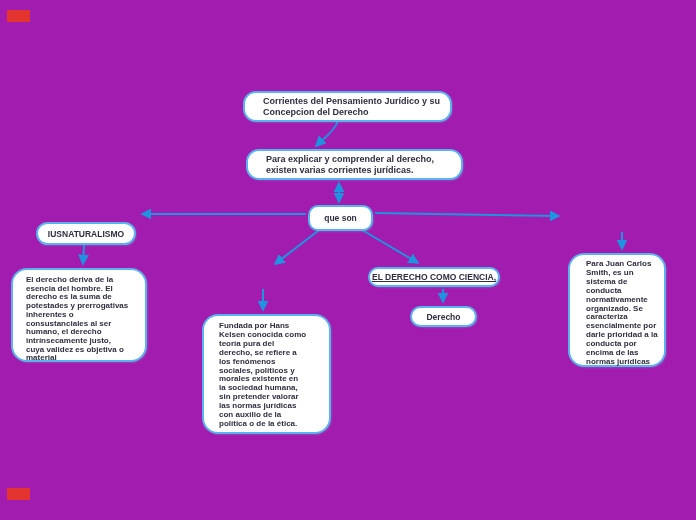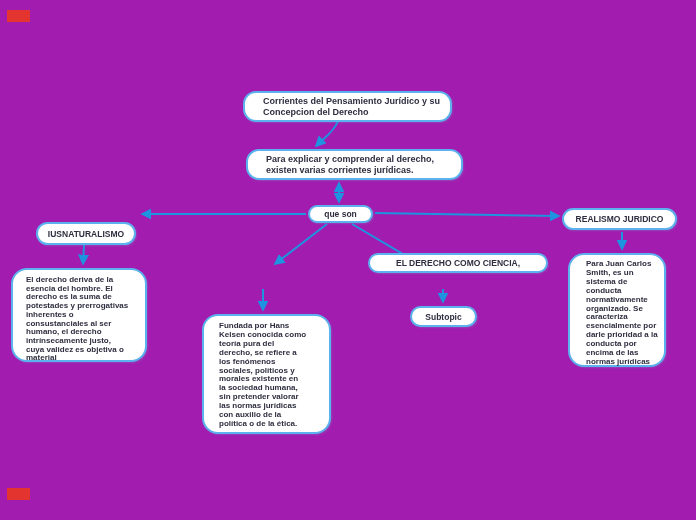--- a/index.html
+++ b/index.html
@@ -22,24 +22,24 @@
     border-radius:13px;font-size:9px;line-height:11px;white-space:pre;
     padding-left:18px;
   }
   .descbox{
     border-radius:16px;font-size:8px;white-space:pre;
   }
   .redaction{position:absolute;width:23px;height:12px;}
   
   #n-title    {left:243px;top:91px; width:209px;height:31px;}
   #n-intro    {left:227px;top:149px;width:217px;height:31px;margin-left:19px;}
-  #n-queson   {left:308px;top:205px;width:65px; height:18px;border-radius:10px;}
+  #n-queson   {left:308px;top:205px;width:65px; height:26px;border-radius:10px;}
   #n-ius      {left:36px; top:202px;width:100px;height:23px;border-radius:12px;margin-top:20px;}
   #n-norm     {left:213px;top:268px;width:101px;height:19px;border-radius:10px;}
-  #n-ciencia  {left:368px;top:253px;width:180px;height:20px;border-radius:10px;}
+  #n-ciencia  {left:368px;top:267px;width:132px;height:20px;border-radius:10px;text-decoration:underline;}
   #n-subtopic {left:410px;top:306px;width:67px; height:21px;border-radius:11px;}
   #n-realismo {left:562px;top:208px;width:115px;height:22px;border-radius:11px;}
   #n-iusdesc  {left:11px; top:268px;width:136px;height:94px; line-height:8.7px;padding:6px 6px 0 13px;}
   #n-normdesc {left:202px;top:314px;width:129px;height:120px;line-height:8.9px;padding:6px 5px 0 15px;}
   #n-realdesc {left:568px;top:253px;width:98px;height:114px;line-height:8.9px;padding:5px 5px 0 16px;}
   #red-top{left:7px;top:10px;}
   #red-bottom{left:7px;top:488px;}
 </style>
 </head>
 <body>
@@ -72,23 +72,22 @@
   <div id="n-intro" class="node titlebox">Para explicar y comprender al derecho,
 existen varias corrientes jurídicas.</div>
 
   <div id="n-queson" class="node pill">que son</div>
 
   <div id="n-ius" class="node pill">IUSNATURALISMO</div>
 
 
   <div id="n-ciencia" class="node pill">EL DERECHO COMO CIENCIA,</div>
 
-  <div id="n-subtopic" class="node pill">Subtopic</div>
+  <div id="n-subtopic" class="node pill">Derecho</div>
 
-  <div id="n-realismo" class="node pill">REALISMO JURIDICO</div>
 
   <div id="n-iusdesc" class="node descbox">El derecho deriva de la
 esencia del hombre. El
 derecho es la suma de
 potestades y prerrogativas
 inherentes o
 consustanciales al ser
 humano, el derecho
 intrínsecamente justo,
 cuya validez es objetiva o

